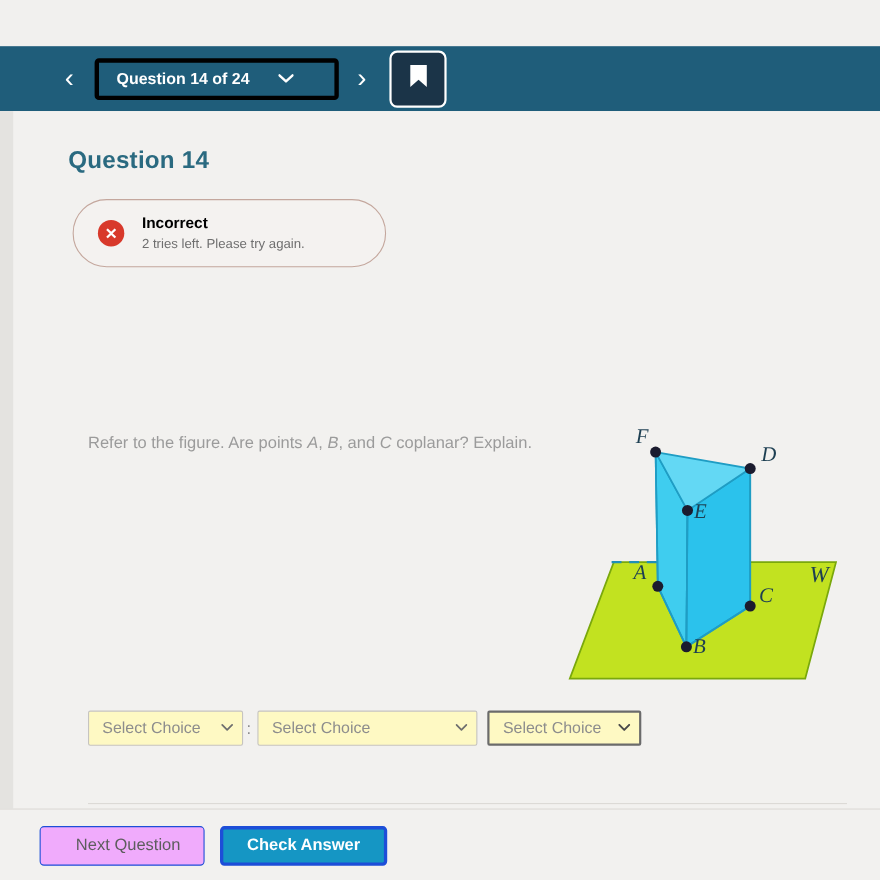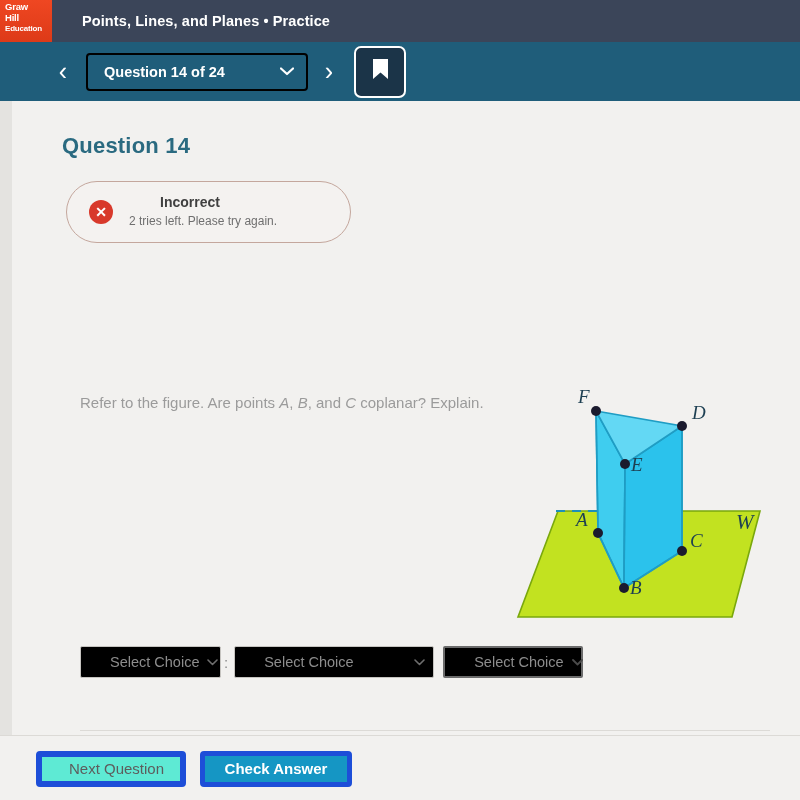--- a/index.html
+++ b/index.html
@@ -70,27 +70,26 @@
     width: 34px;
     text-align: center;
     font-weight: 500;
     user-select: none;
   }
   .nav-arrow.prev { margin-left: 46px; }
   .qselect {
     margin-left: 6px;
     height: 38px;
     min-width: 222px;
-    border: 2px solid #000000;
+    border: 4px solid #000000;
     border-radius: 4px;
     display: flex;
     align-items: center;
     padding: 0 12px 0 16px;
     box-sizing: border-box;
-    justify-content: space-between;
   }
   .qselect-label {
     color: #ffffff;
     font-weight: bold;
     font-size: 14.5px;
     white-space: nowrap;
   }
   .qselect-caret {
     color: #ffffff;
     font-size: 13px;
@@ -164,25 +163,24 @@
     display: flex;
     align-items: center;
     justify-content: center;
     line-height: 1;
   }
   .alert-text {
     margin-left: 16px;
     line-height: 19px;
   }
   .alert-title {
-    color: #404040;
+    color: #000000;
     font-size: 14px;
     font-weight: bold;
     display: block;
-    margin-left: 31px;
   }
   .alert-sub {
     color: #6f6f6f;
     font-size: 12px;
     display: block;
   }
 
   .prompt {
     position: absolute;
     left: 68px; top: 293px;
@@ -201,28 +199,28 @@
 
   
   .dd-row {
     position: absolute;
     left: 68px; top: 545px;
     display: flex;
     align-items: center;
   }
   .dd {
     height: 32px;
-    background: #000000;
+    background: #fef9c3;
     border: 1px solid #c6c4c0;
     border-radius: 2px;
     display: flex;
     align-items: center;
     justify-content: space-between;
     box-sizing: border-box;
-    padding: 0 8px 0 29px;
+    padding: 0 8px 0 12px;
   }
   .dd.dd1 { width: 141px; }
   .dd.dd2 { width: 200px; margin-left: 0; }
   .dd.dd3 { width: 140px; border: 2px solid #6b6b6b; }
   .dd-text {
     color: #8d8d8d;
     font-size: 14.5px;
     white-space: nowrap;
   }
   .dd-caret {
@@ -287,47 +285,39 @@
     font-size: 15px;
     display: flex;
     align-items: center;
     justify-content: center;
     box-sizing: border-box;
     white-space: nowrap;
   }
   .btn-next {
     margin-left: 36px;
     width: 150px;
-    background: #5eead4;
-    border: 6px solid #1d4ed8;
+    background: #f0abfc;
+    border: 1px solid #1d4ed8;
     color: #5d5d5d;
     padding-left: 11px;
   }
   .btn-check {
     margin-left: 14px;
     width: 152px;
     background: #1596c4;
-    border: 5px solid #1d4ed8;
+    border: 3px solid #1d4ed8;
     color: #ffffff;
     font-weight: bold;
   }
 </style>
 </head>
 <body>
 
 <div id="app">
 
-  <div class="topbar">
-    <div class="logo">
-      <div>Graw</div>
-      <div>Hill</div>
-      <div class="l3">Education</div>
-    </div>
-    <div class="topbar-title">Points, Lines, and Planes • Practice</div>
-  </div>
 
   <div class="navbar">
     <div class="nav-arrow prev">‹</div>
 
     <div class="qselect">
       <span class="qselect-label">Question 14 of 24</span>
       <span class="qselect-caret">
         <svg width="14" height="9" viewBox="0 0 14 9" aria-hidden="true">
           <path d="M1 1.5 L7 7 L13 1.5" fill="none" stroke="#ffffff" stroke-width="2.2" stroke-linecap="round" stroke-linejoin="round"></path>
         </svg>

